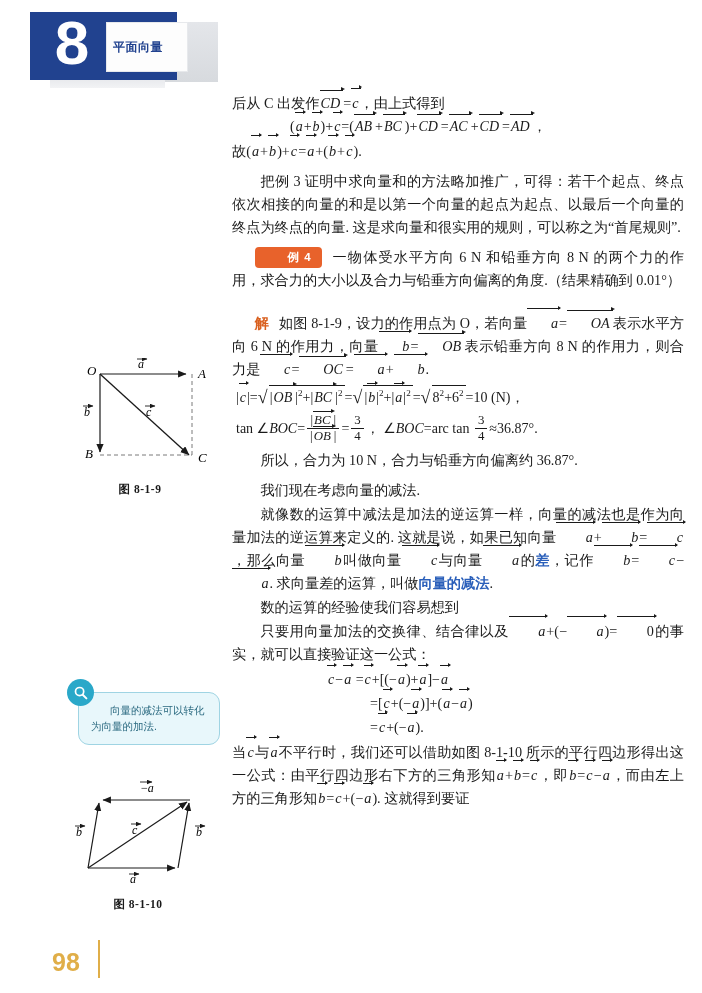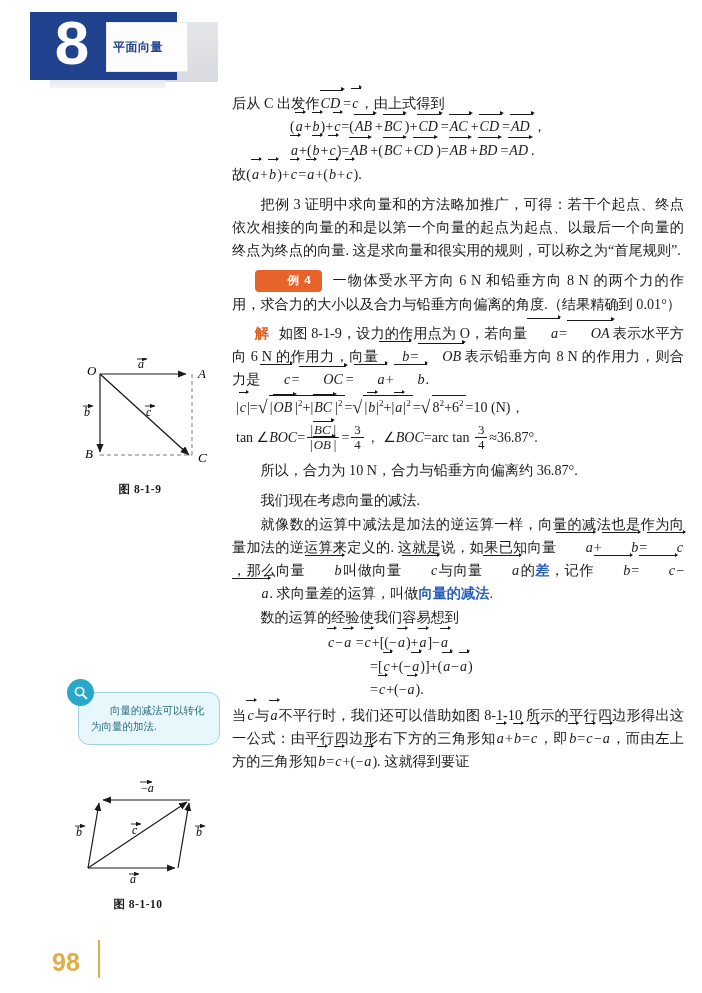--- a/index.html
+++ b/index.html
@@ -376,35 +376,32 @@
 
 <div class="main-col">
 
   <div class="para">
     <span>后从 C 出发作</span><span class="ovec">CD</span>=<span class="vec">c</span><span>，由上式得到</span>
   </div>
 
   <div class="eq-left" style="padding-left:58px">
     (<span class="vec">a</span>+<span class="vec">b</span>)+<span class="vec">c</span>=(<span class="ovec">AB</span>+<span class="ovec">BC</span>)+<span class="ovec">CD</span>=<span class="ovec">AC</span>+<span class="ovec">CD</span>=<span class="ovec">AD</span>，
   </div>
-  <div class="eq-left" style="padding-left:58px">
-    <span class="vec">a</span>+(<span class="vec">b</span>+<span class="vec">c</span>)=<span class="ovec">AB</span>+(<span class="ovec">BC</span>+<span class="ovec">CD</span>)=<span class="ovec">AB</span>+<span class="ovec">BD</span>=<span class="ovec">AD</span>.
-  </div>
 
   <div class="para">
     故(<span class="vec">a</span>+<span class="vec">b</span>)+<span class="vec">c</span>=<span class="vec">a</span>+(<span class="vec">b</span>+<span class="vec">c</span>).
   </div>
 
   <div class="para indent blk">把例 3 证明中求向量和的方法略加推广，可得：若干个起点、终点依次相接的向量的和是以第一个向量的起点为起点、以最后一个向量的终点为终点的向量. 这是求向量和很实用的规则，可以称之为“首尾规则”.</div>
 
   <div class="para blk" style="text-indent:1.6em">
     <span class="ex-badge">例 4</span><span>一物体受水平方向 6 N 和铅垂方向 8 N 的两个力的作用，求合力的大小以及合力与铅垂方向偏离的角度.（结果精确到 0.01°）</span>
   </div>
 
-  <div class="para" style="text-indent:1.6em; margin-top:6px">
+  <div class="para" style="text-indent:1.6em; margin-top:20px">
     <span class="jie">解</span><span>如图 8-1-9，设力的作用点为 O，若向量</span><span class="vec">a</span>=<span class="ovec">OA</span><span>表示水平方向 6 N 的作用力，向量</span><span class="vec">b</span>=<span class="ovec">OB</span><span>表示铅垂方向 8 N 的作用力，则合力是</span><span class="vec">c</span>=<span class="ovec">OC</span>=<span class="vec">a</span>+<span class="vec">b</span>.
   </div>
 
 
   <div class="eq-left" style="padding-left:4px; margin-top:4px">
     |<span class="vec">c</span>|=<span class="sqrt"><span class="rad">|<span class="ovec">OB</span>|<span class="sup">2</span>+|<span class="ovec">BC</span>|<span class="sup">2</span></span></span>=<span class="sqrt"><span class="rad">|<span class="vec">b</span>|<span class="sup">2</span>+|<span class="vec">a</span>|<span class="sup">2</span></span></span>=<span class="sqrt"><span class="rad">8<span class="sup">2</span>+6<span class="sup">2</span></span></span><span>=10 (N)，</span>
   </div>
 
   <div class="eq-left" style="padding-left:4px; margin-top:5px">
     <span class="mn">tan</span> <span class="mn">∠</span><span class="mi">BOC</span>=<span class="frac"><span class="num">|<span class="ovec">BC</span>|</span><span class="den">|<span class="ovec">OB</span>|</span></span>=<span class="frac"><span class="num">3</span><span class="den">4</span></span>，&nbsp;<span class="mn">∠</span><span class="mi">BOC</span>=<span class="mn">arc tan</span> <span class="frac"><span class="num">3</span><span class="den">4</span></span><span>≈36.87°.</span>
@@ -414,20 +411,23 @@
 
   <div class="para indent blk">我们现在考虑向量的减法.</div>
 
   <div class="para indent">
     <span>就像数的运算中减法是加法的逆运算一样，向量的减法也是作为向量加法的逆运算来定义的. 这就是说，如果已知向量</span><span class="vec">a</span>+<span class="vec">b</span>=<span class="vec">c</span><span>，那么向量</span><span class="vec">b</span><span>叫做向量</span><span class="vec">c</span><span>与向量</span><span class="vec">a</span><span>的</span><span class="kw">差</span><span>，记作</span><span class="vec">b</span>=<span class="vec">c</span>−<span class="vec">a</span><span>. 求向量差的运算，叫做</span><span class="kw">向量的减法</span><span>.</span>
   </div>
 
   <div class="para indent">数的运算的经验使我们容易想到</div>
 
 
+  <div class="para indent">
+    <span>只要用向量加法的交换律、结合律以及</span><span class="vec">a</span>+(−<span class="vec">a</span>)=<span class="zvec">0</span><span>的事实，就可以直接验证这一公式：</span>
+  </div>
 
   <div class="eq-indented" style="margin-top:3px">
     <span class="vec">c</span>−<span class="vec">a</span> =<span class="vec">c</span>+[(−<span class="vec">a</span>)+<span class="vec">a</span>]−<span class="vec">a</span>
   </div>
   <div class="eq-indented2">
     =[<span class="vec">c</span>+(−<span class="vec">a</span>)]+(<span class="vec">a</span>−<span class="vec">a</span>)
   </div>
   <div class="eq-indented2">
     =<span class="vec">c</span>+(−<span class="vec">a</span>).
   </div>

